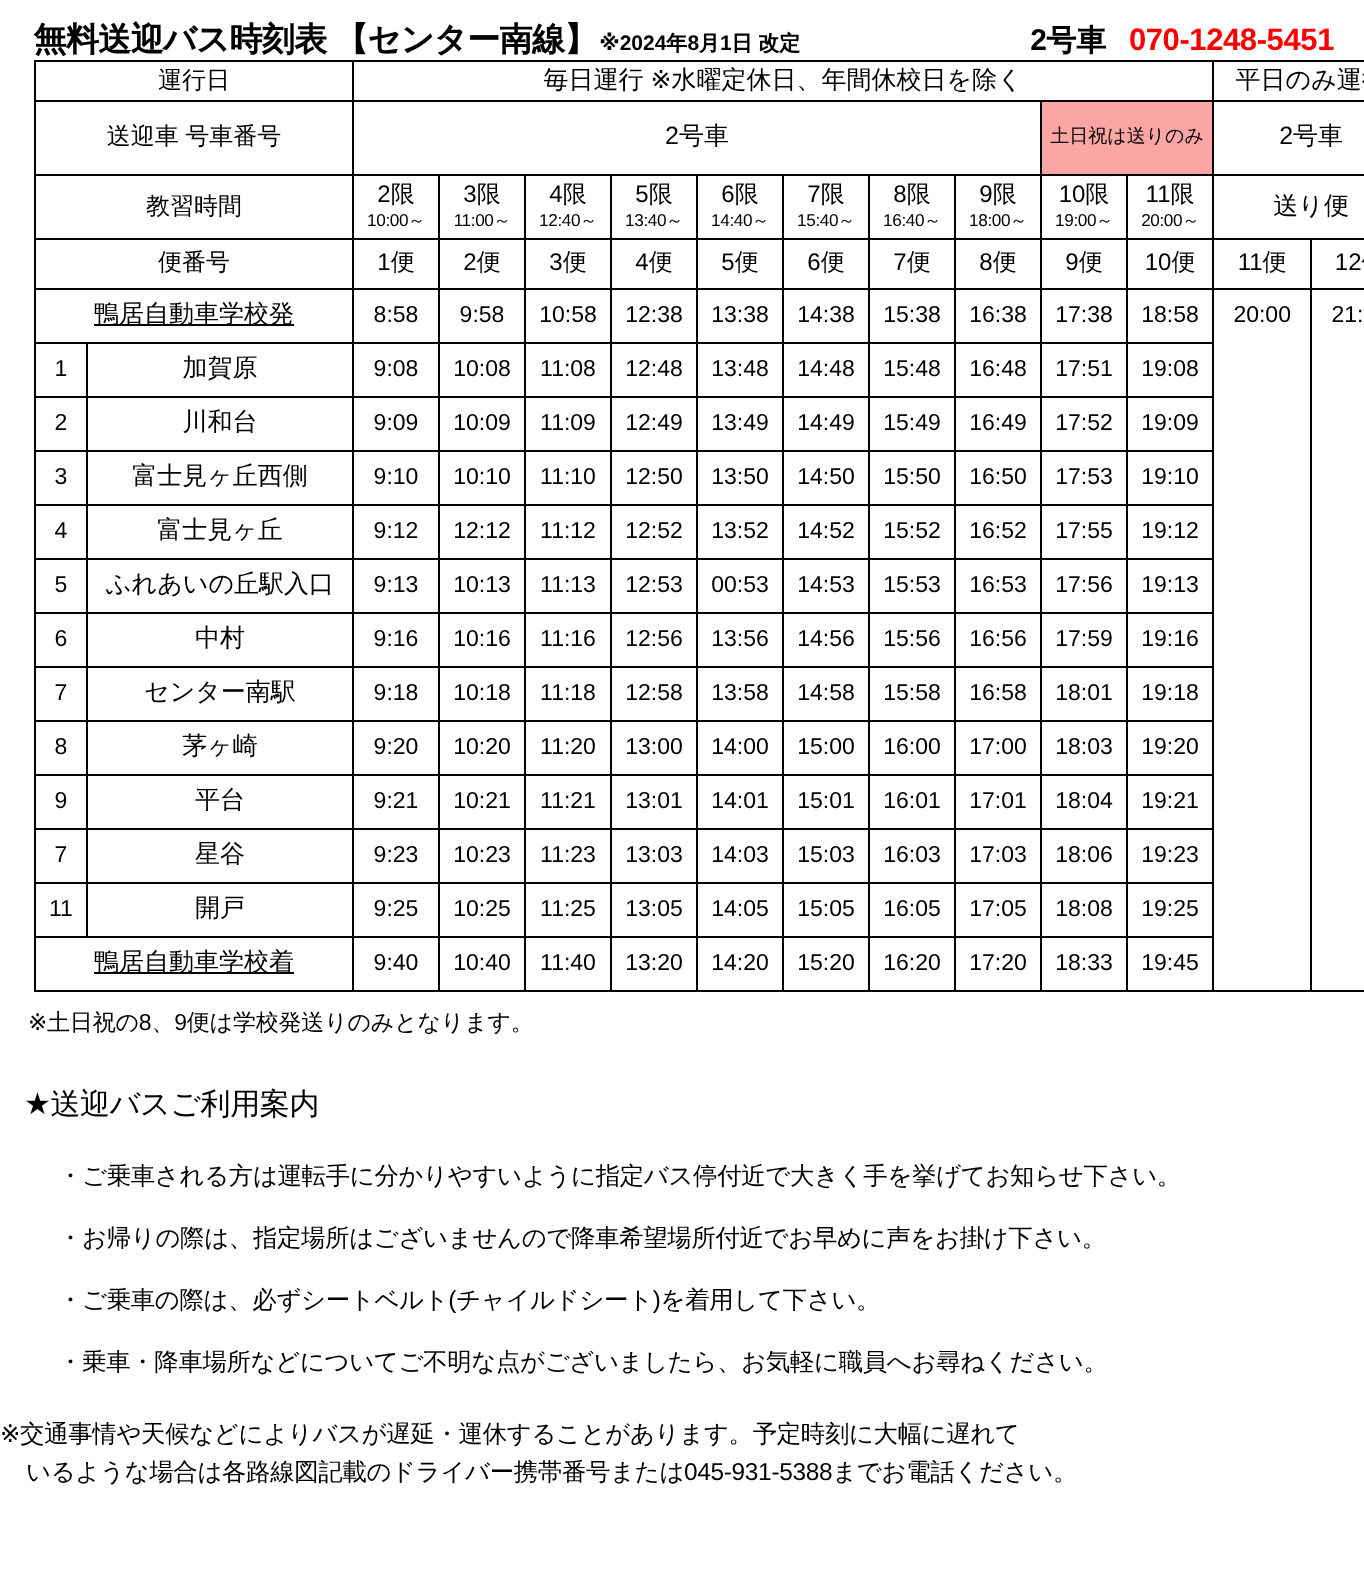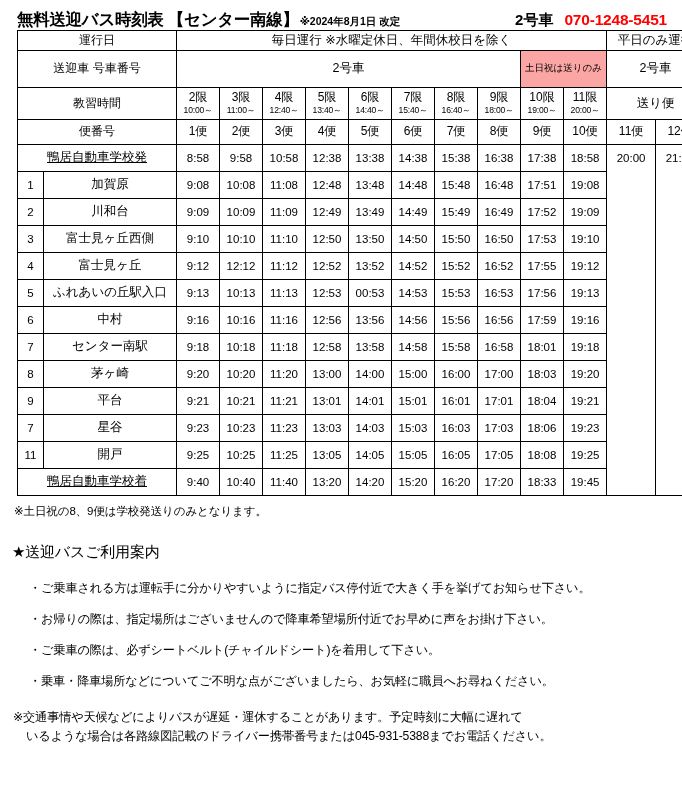--- a/index.html
+++ b/index.html
@@ -141,21 +141,21 @@
   }
   .bullet {
     font-size: 12.2px;
     padding-top: 14px;
     letter-spacing: -0.15px;
     white-space: nowrap;
     margin-left: 16px;
   }
   .footnote {
     font-size: 12.2px;
-    padding: 18px 0 0 13px;
+    padding: 18px 0 0 0;
     letter-spacing: -0.15px;
     line-height: 1.55;
   }
   .footnote .ln2 {
     display: block;
     padding-left: 13px;
   }
 </style>
 </head>
 <body>

